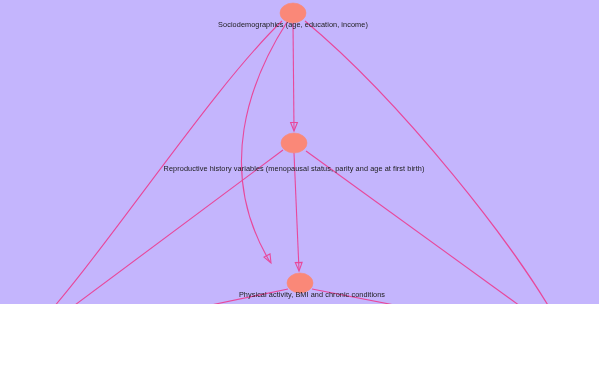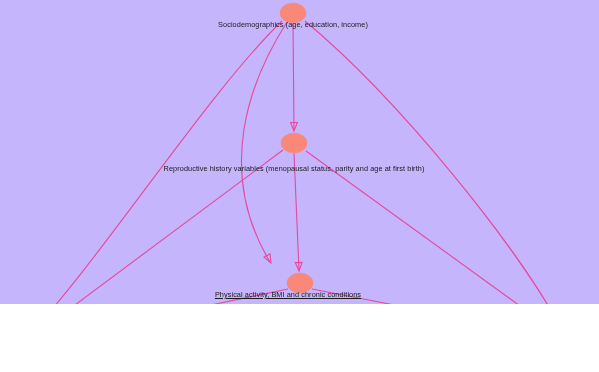--- a/index.html
+++ b/index.html
@@ -124,18 +124,18 @@
         <g>
           <ellipse cx="568" cy="342" rx="11" ry="11" class="node-outcome"></ellipse>
           <rect x="566.9" y="337" width="2.2" height="10" class="glyph-dark"></rect>
         </g>
       </g>
   </svg>
 
   <div id="labels-layer">
       <div class="node-label" style="left: 293px; top: 20px;">Sociodemographics (age, education, income)</div>
       <div class="node-label" style="left: 294px; top: 164px;">Reproductive history variables (menopausal status, parity and age at first birth)</div>
-      <div class="node-label" style="left: 288px; top: 290px; text-decoration: underline;">Physical activity, BMI and chronic conditions</div>
+      <div class="node-label" style="left: 312px; top: 290px;">Physical activity, BMI and chronic conditions</div>
       <div class="node-label" style="left: 16px; top: 357px; font-weight: bold;">SRH</div>
       <div class="node-label" style="left: 568px; top: 355px;">Physical performance</div>
     </div>
 
 </div>
 
 </body></html>

